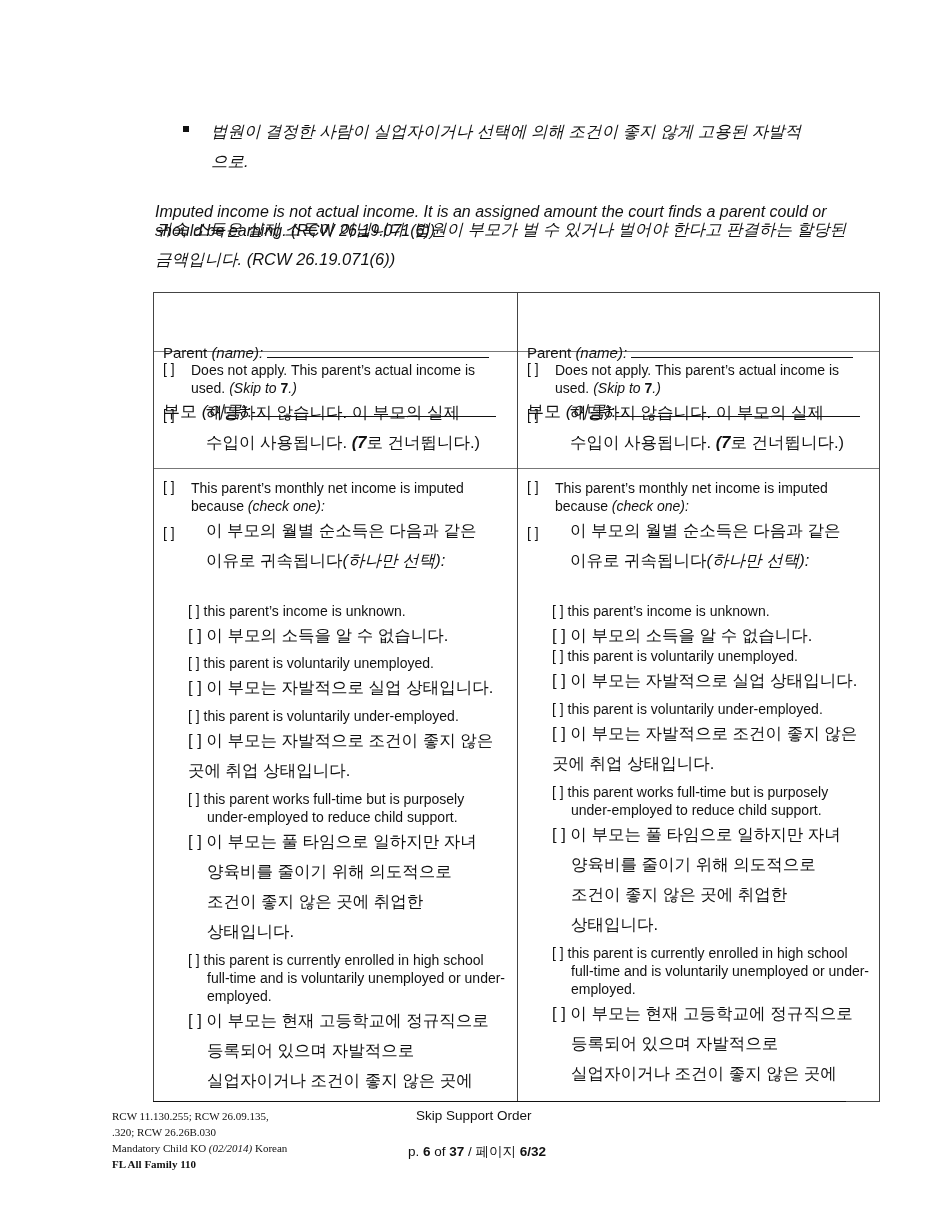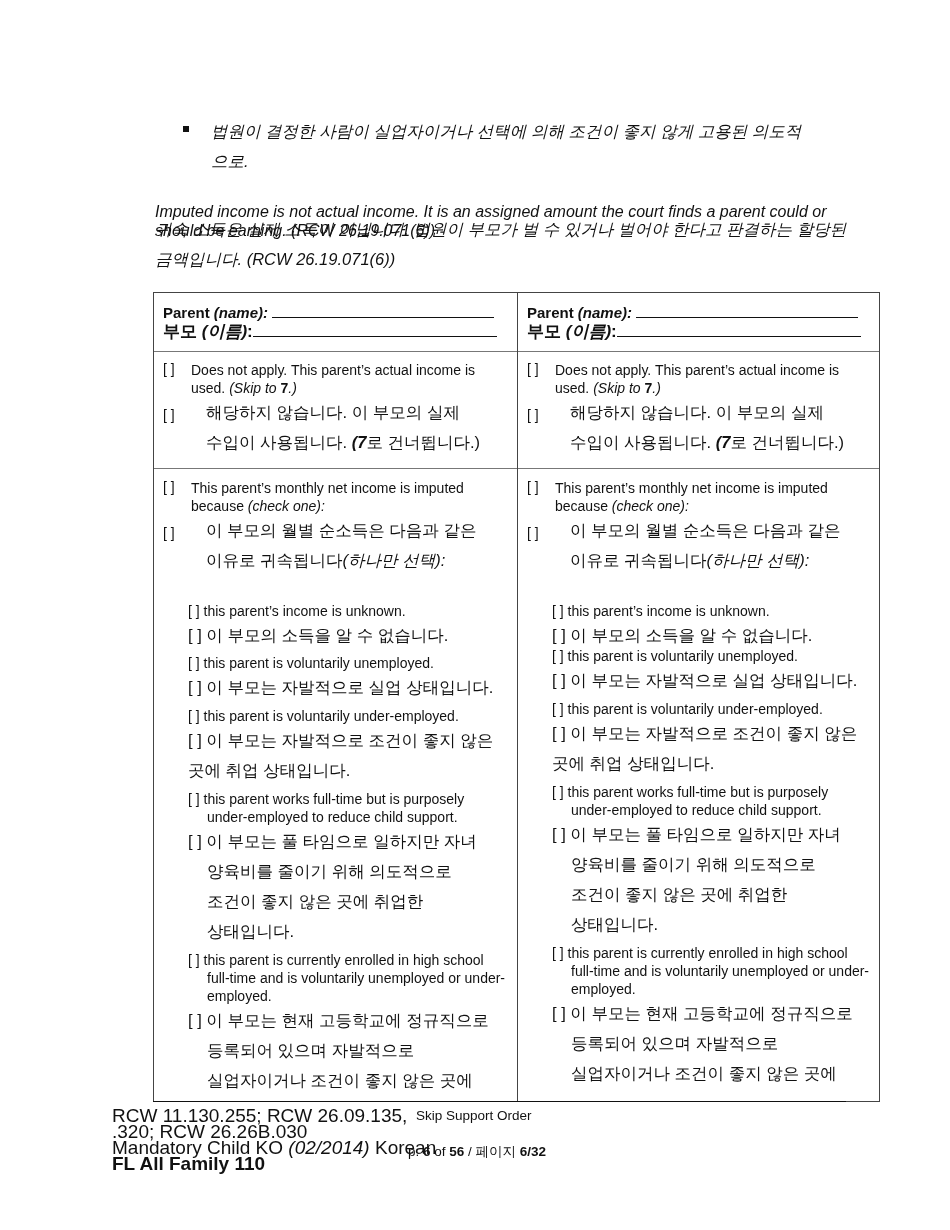--- a/index.html
+++ b/index.html
@@ -19,47 +19,47 @@
   .table { left: 153px; top: 292px; width: 727px; height: 810px; border: 1px solid #444; box-sizing: border-box; }
   .col-divider { position: absolute; left: 363px; top: 0; bottom: 0; width: 1px; background: #444; }
   .row-line { position: absolute; left: 0; right: 0; height: 1px; background: #777; }
   .bottom-line { position: absolute; left: -1px; height: 1px; background: #111; }
 
   .col { position: absolute; top: 0; width: 363px; height: 100%; }
   .col.left { left: 0; }
   .col.right { left: 364px; }
 
   .hdr { position: absolute; left: 9px; top: 10px; width: 340px; }
-  .hdr-line { font-size: 15px; font-weight: bold; line-height: 19px; white-space: nowrap; }
+  .hdr-line { font-size: 15px; font-weight: normal; line-height: 19px; white-space: nowrap; margin-top: 40px; }
   .hdr-line.ko { font-size: 17px; line-height: 20px; }
   .blank { display: inline-block; border-bottom: 1px solid #111; vertical-align: baseline; height: 12px; }
 
   .opt { position: absolute; left: 9px; width: 345px; }
   .bracket { position: absolute; left: 0; font-size: 14px; }
   .opt-en { position: absolute; left: 28px; font-size: 14px; line-height: 18px; width: 310px; }
   .opt-ko { position: absolute; left: 28px; font-size: 16.5px; line-height: 30px; width: 320px; margin-left: 15px; }
 
   .sub { position: absolute; left: 34px; width: 330px; }
   .sub-en { font-size: 14px; line-height: 18px; }
   .sub-en .cont { padding-left: 19px; display: block; }
   .sub-ko { font-size: 16.5px; line-height: 30px; }
   .sub-ko .cont { padding-left: 19px; display: block; }
   .sub-ko .cont0 { display: block; }
 
   
-  .foot-left { left: 112px; top: 1108px; font-size: 19px; line-height: 16px; }
+  .foot-left { left: 112px; top: 1108px; font-size: 11px; line-height: 16px; font-family: Liberation Serif, serif; }
   .foot-center { left: 416px; top: 1108px; font-size: 13.5px; line-height: 16px; }
   .foot-page { left: 408px; top: 1144px; font-size: 13.5px; line-height: 16px; }
 </style>
 </head>
 <body>
 
 <div class="abs bullet-row">
   <span class="bullet-mark"></span>
-  <div class="bullet-text">법원이 결정한 사람이 실업자이거나 선택에 의해 조건이 좋지 않게 고용된 의도적으로.</div>
+  <div class="bullet-text">법원이 결정한 사람이 실업자이거나 선택에 의해 조건이 좋지 않게 고용된 자발적으로.</div>
 </div>
 <div class="abs imputed-en">Imputed income is not actual income. It is an assigned amount the court finds a parent could or should be earning. (RCW 26.19.071(6))</div>
 <div class="abs imputed-ko">귀속 소득은 실제 소득이 아닙니다. 법원이 부모가 벌 수 있거나 벌어야 한다고 판결하는 할당된 금액입니다. (RCW 26.19.071(6))</div>
 
 <div class="abs table">
   <div class="row-line" style="top:58px;"></div>
   <div class="row-line" style="top:175px;"></div>
   <div class="col-divider"></div>
   <div id="col-left" class="col left">
       <div class="hdr">
@@ -210,13 +210,13 @@
 <div class="bottom-line" style="top: 808px; width: 693px;"></div>
   </div>
 
 <div class="abs foot-left">
   <div>RCW 11.130.255; RCW 26.09.135,</div>
   <div>.320; RCW 26.26B.030</div>
   <div><span>Mandatory Child KO </span><span class="it">(02/2014)</span><span> Korean</span></div>
   <div class="b">FL All Family 110</div>
 </div>
 <div class="abs foot-center">Skip Support Order</div>
-<div class="abs foot-page"><span>p. </span><span class="b">6</span><span> of </span><span class="b">56</span><span> / 페이지 </span><span class="b">6/32</span></div>
+<div class="abs foot-page"><span>p. </span><span class="b">6</span><span> of </span><span class="b">37</span><span> / 페이지 </span><span class="b">6/32</span></div>
 
 </body></html>

